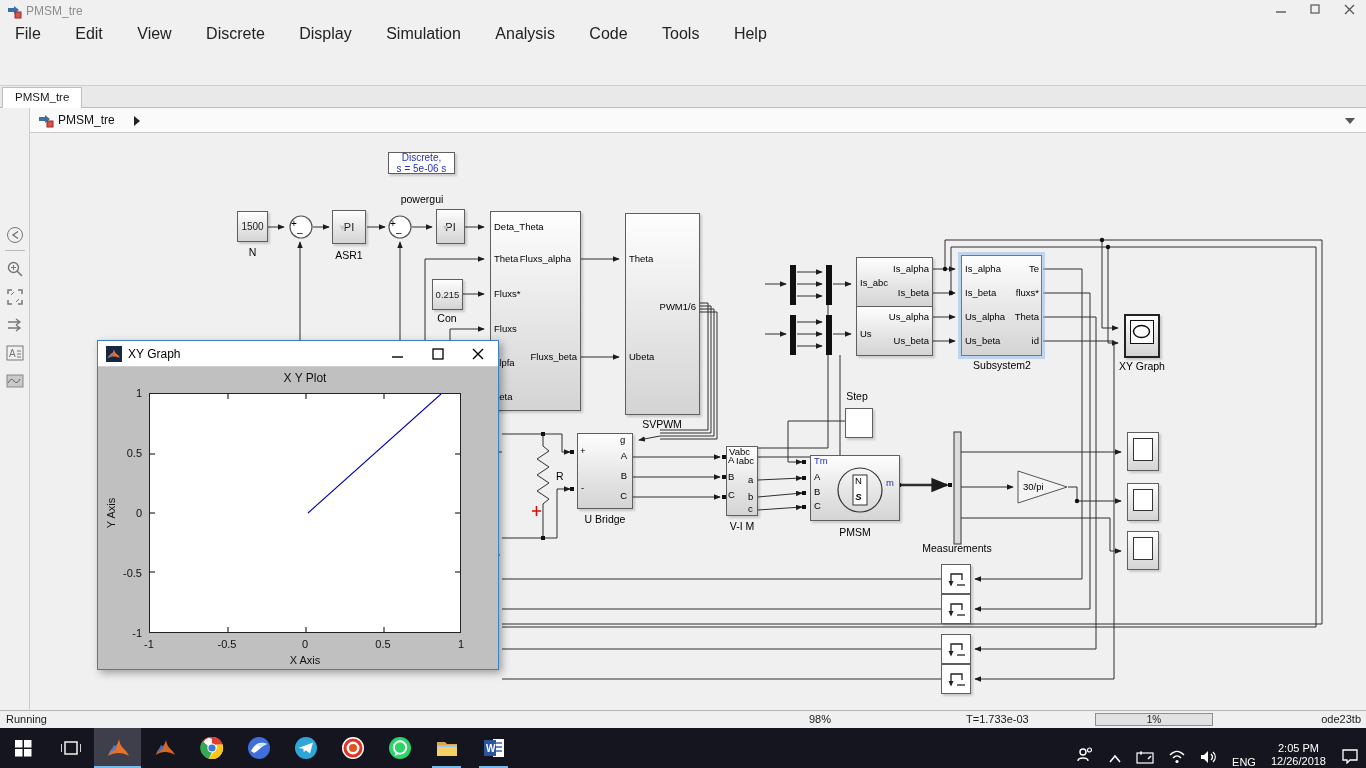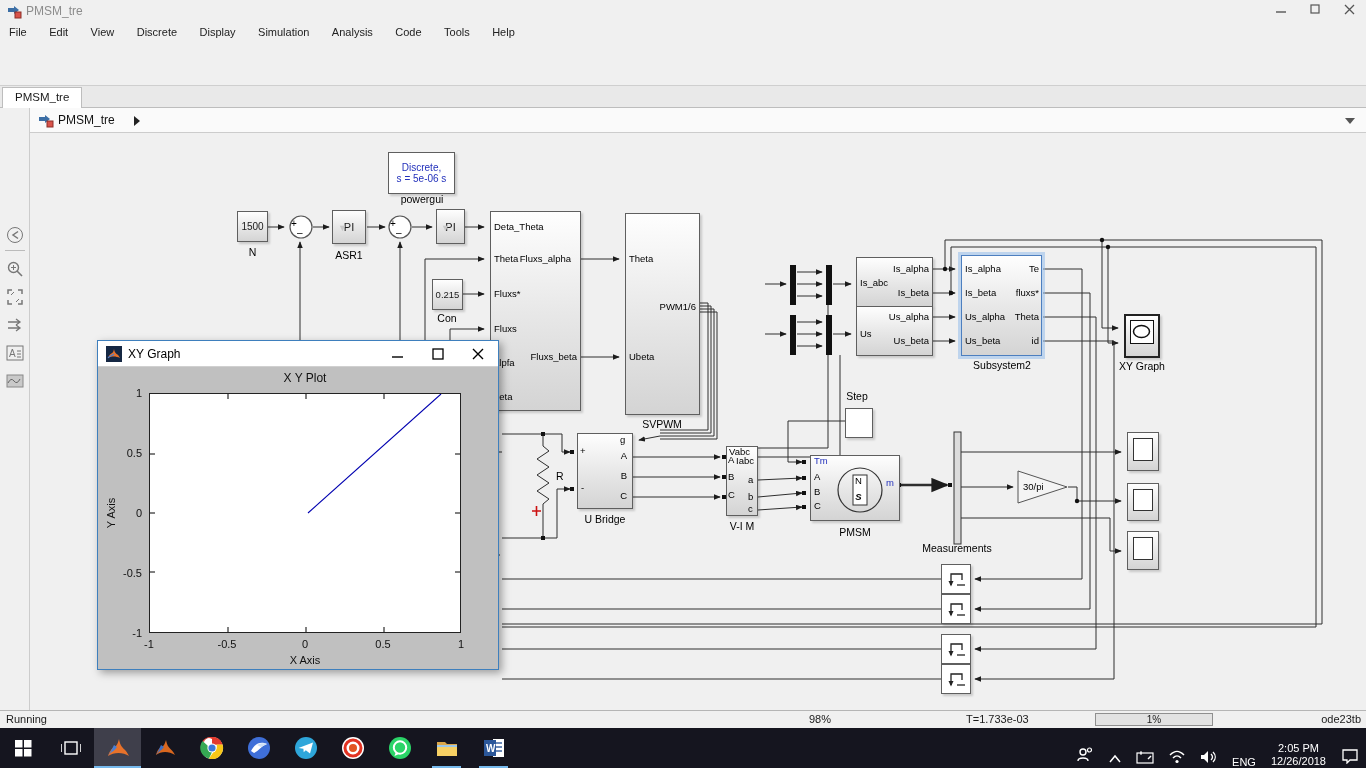--- a/index.html
+++ b/index.html
@@ -4,21 +4,21 @@
 <style>
   *{box-sizing:border-box;margin:0;padding:0}
   body{margin:0;background:#000}
   #root{position:relative;width:1366px;height:768px;font-family:"Liberation Sans",sans-serif;background:#f0f0f0;overflow:hidden;color:#1a1a1a}
   .abs{position:absolute}
   
   #titlebar{position:absolute;left:0;top:0;width:1366px;height:22px;background:#f0f0f0}
   #title-text{position:absolute;left:26px;top:4px;font-size:12px;color:#8c8c8c}
   .winctl{position:absolute;top:0;width:34px;height:22px;text-align:center;line-height:22px;color:#555;font-size:12px}
   #menubar{position:absolute;left:0;top:22px;width:1366px;height:22px;background:#f0f0f0}
-  .menu-item{display:inline-block;padding:3px 9px;font-size:11px;color:#222}
+  .menu-item{display:inline-block;padding:3px 15px;font-size:16px;color:#222}
   #toolbar{position:absolute;left:0;top:44px;width:1366px;height:42px;background:#f0f0f0;border-bottom:1px solid #cfcfcf}
   .ticon{position:absolute;top:53px;width:24px;height:24px}
   .tsep{position:absolute;top:50px;width:1px;height:30px;background:#d9d9d9}
   #simtime{position:absolute;left:478px;top:54px;width:82px;height:22px;border:1px solid #ababab;font-size:12px;padding:2px 5px;color:#333;background:#fff;font-family:"Liberation Sans",sans-serif}
   #simmode{position:absolute;left:575px;top:53px;width:162px;height:24px;background:#d4d4d4;border:1px solid #bdbdbd;color:#8a8a8a;font-size:12px;padding:4px 8px}
   #simmode .car{position:absolute;right:6px;top:9px;border-left:4px solid transparent;border-right:4px solid transparent;border-top:5px solid #9a9a9a}
   #tabbar{position:absolute;left:0;top:86px;width:1366px;height:22px;background:#e9e9e9;border-bottom:1px solid #bdbdbd}
   #tab1{position:absolute;left:2px;top:1px;height:21px;background:#fff;border:1px solid #bdbdbd;border-bottom:none;font-size:11.5px;padding:3px 12px}
   
   #palette{position:absolute;left:0;top:108px;width:30px;height:602px;background:#f0f0f0;border-right:1px solid #ccc}
@@ -383,21 +383,21 @@
         <rect x="754" y="508" width="4" height="4"></rect>
       <rect x="802" y="460" width="4" height="4"></rect>
         <rect x="802" y="476" width="4" height="4"></rect>
         <rect x="802" y="491" width="4" height="4"></rect>
         <rect x="802" y="505" width="4" height="4"></rect>
       <rect x="897" y="483" width="4" height="4"></rect>
         <rect x="948" y="483" width="4" height="4"></rect>
     </g>
   </svg>
 
-  <div class="blk white ctr" style="left:388px;top:152px;width:67px;height:42px;flex-direction:column;font-size:10px">
+  <div class="blk white ctr" style="left:388px;top:152px;width:67px;height:22px;flex-direction:column;font-size:10px">
     <span class="blue">Discrete,</span>
     <span class="blue">s = 5e-06 s</span>
   </div>
   <div class="bl" style="left:386px;top:193px;width:72px">powergui</div>
 
   <div class="blk ctr" style="left:237px;top:211px;width:31px;height:31px;font-size:10px">
       <span>1500</span>
     </div>
   <div class="bl" style="left:237px;top:246px;width:31px">N</div>
 

